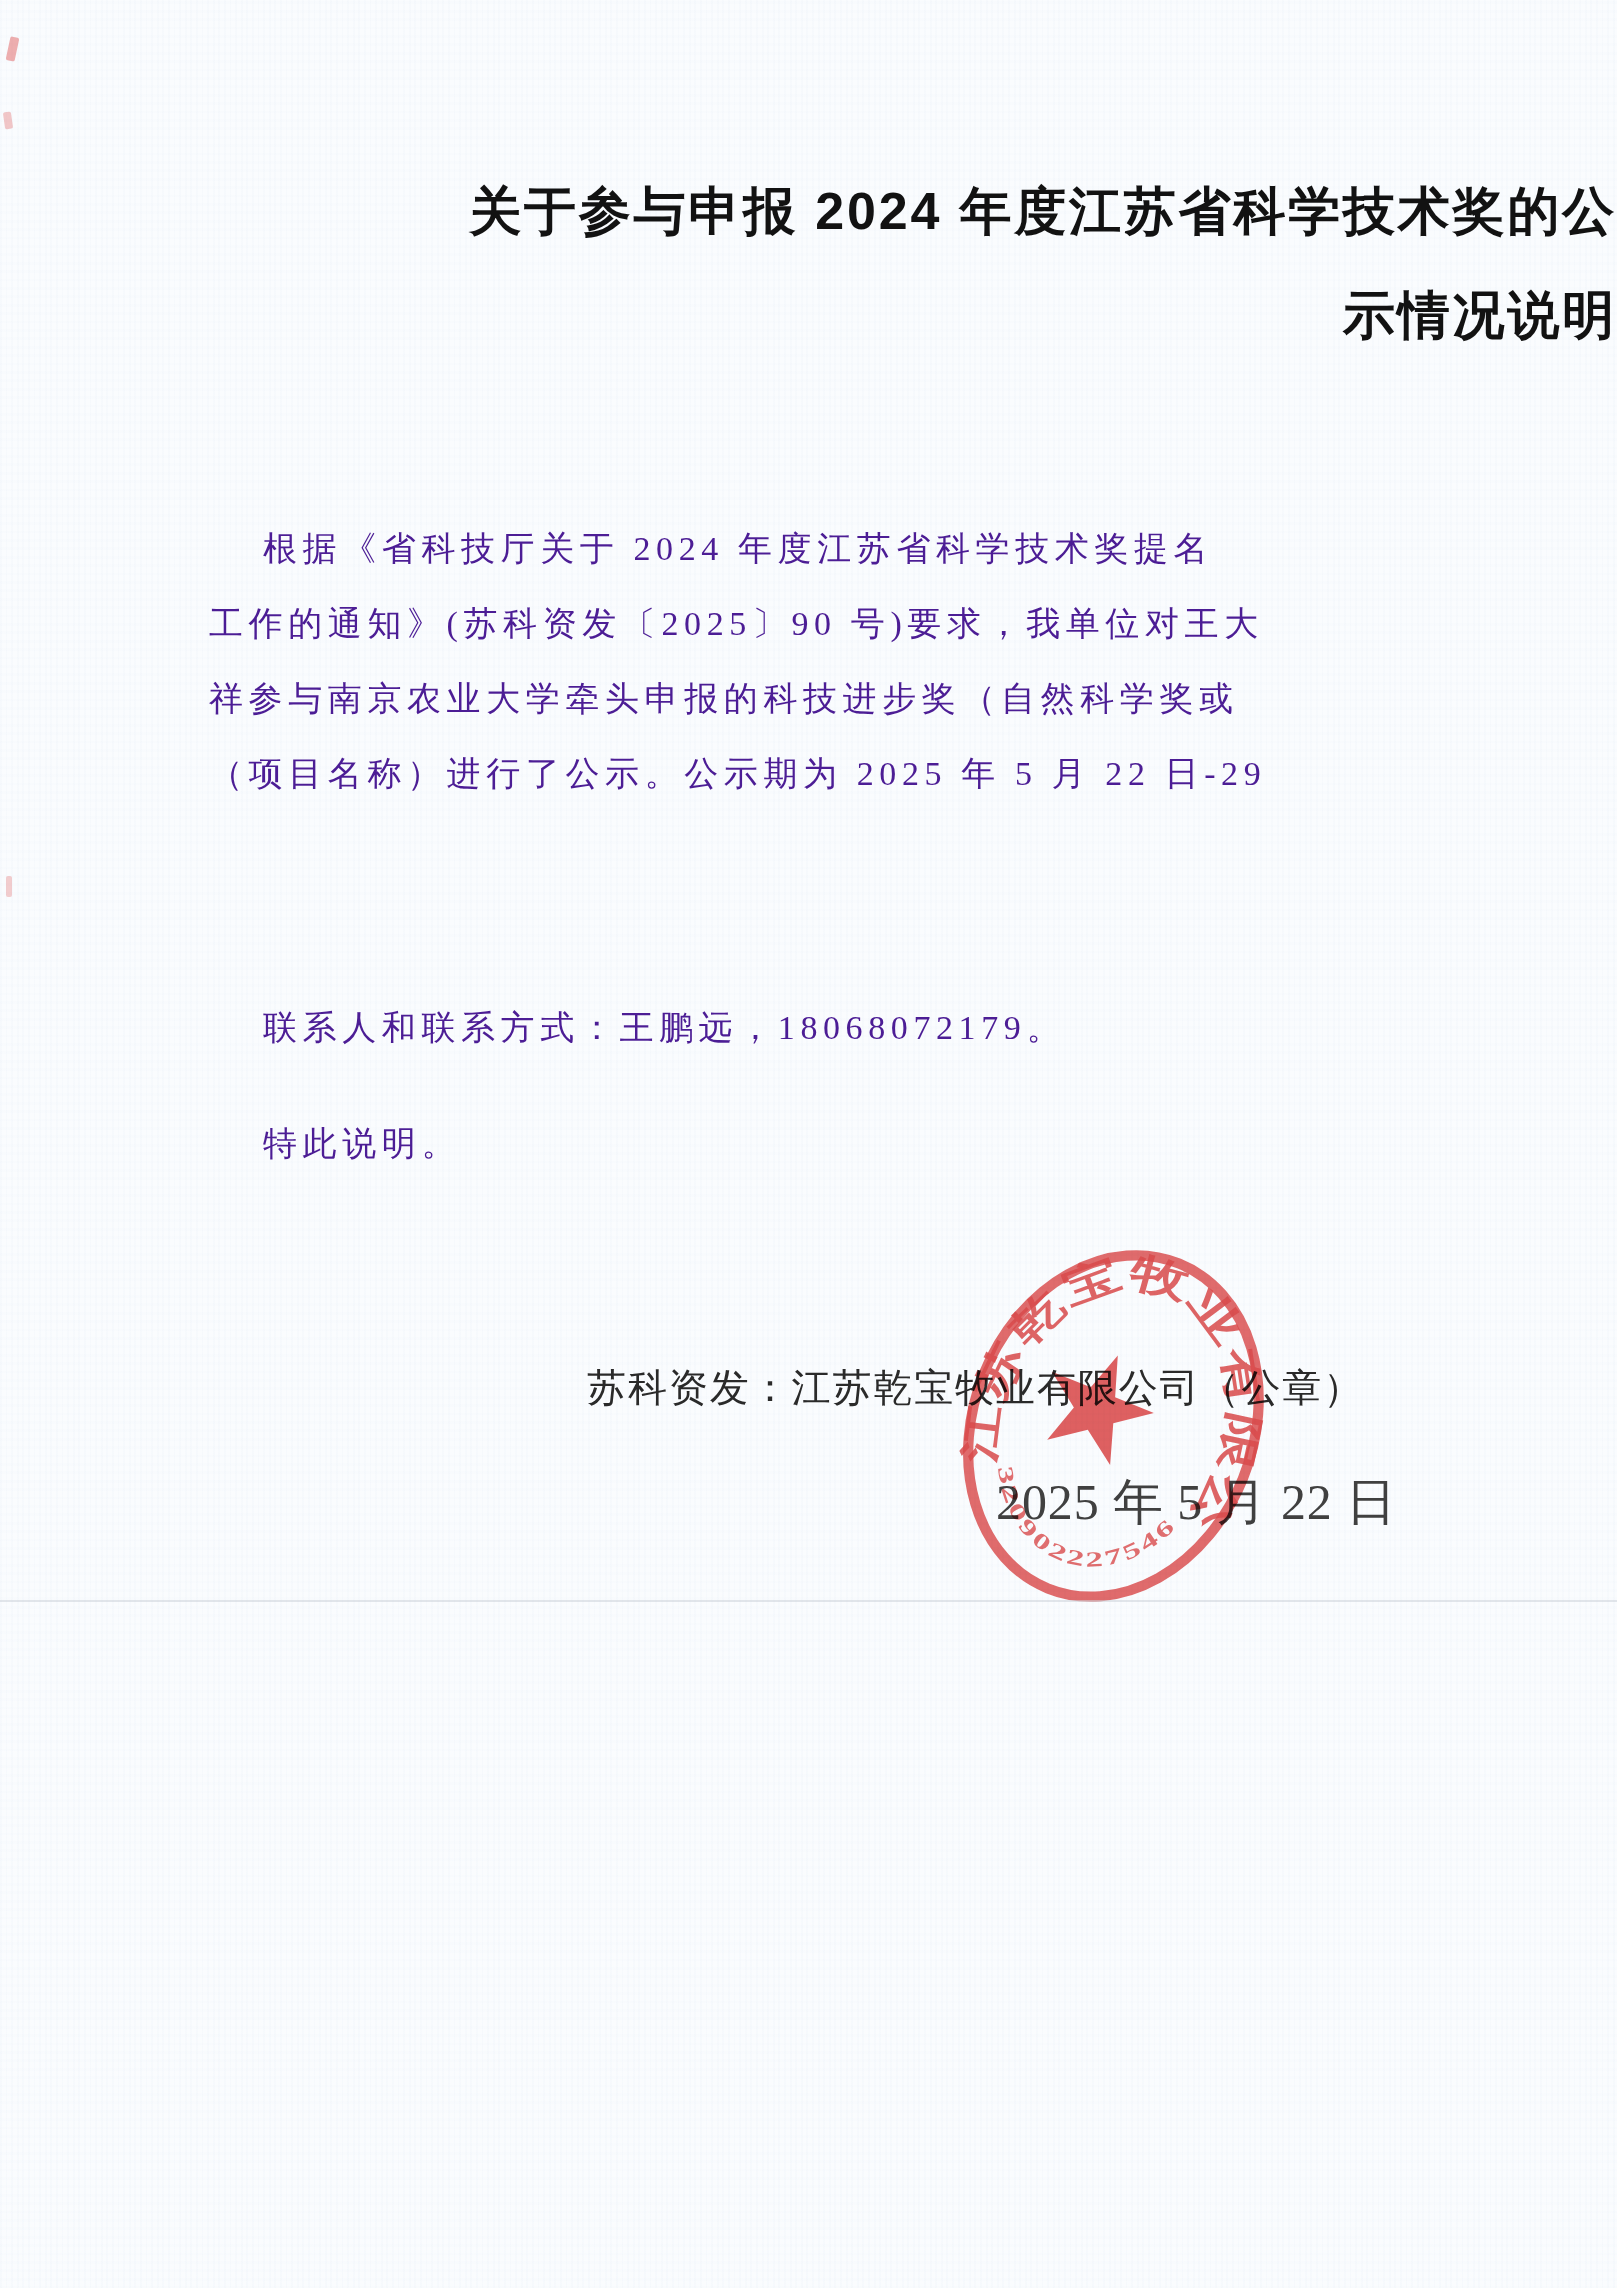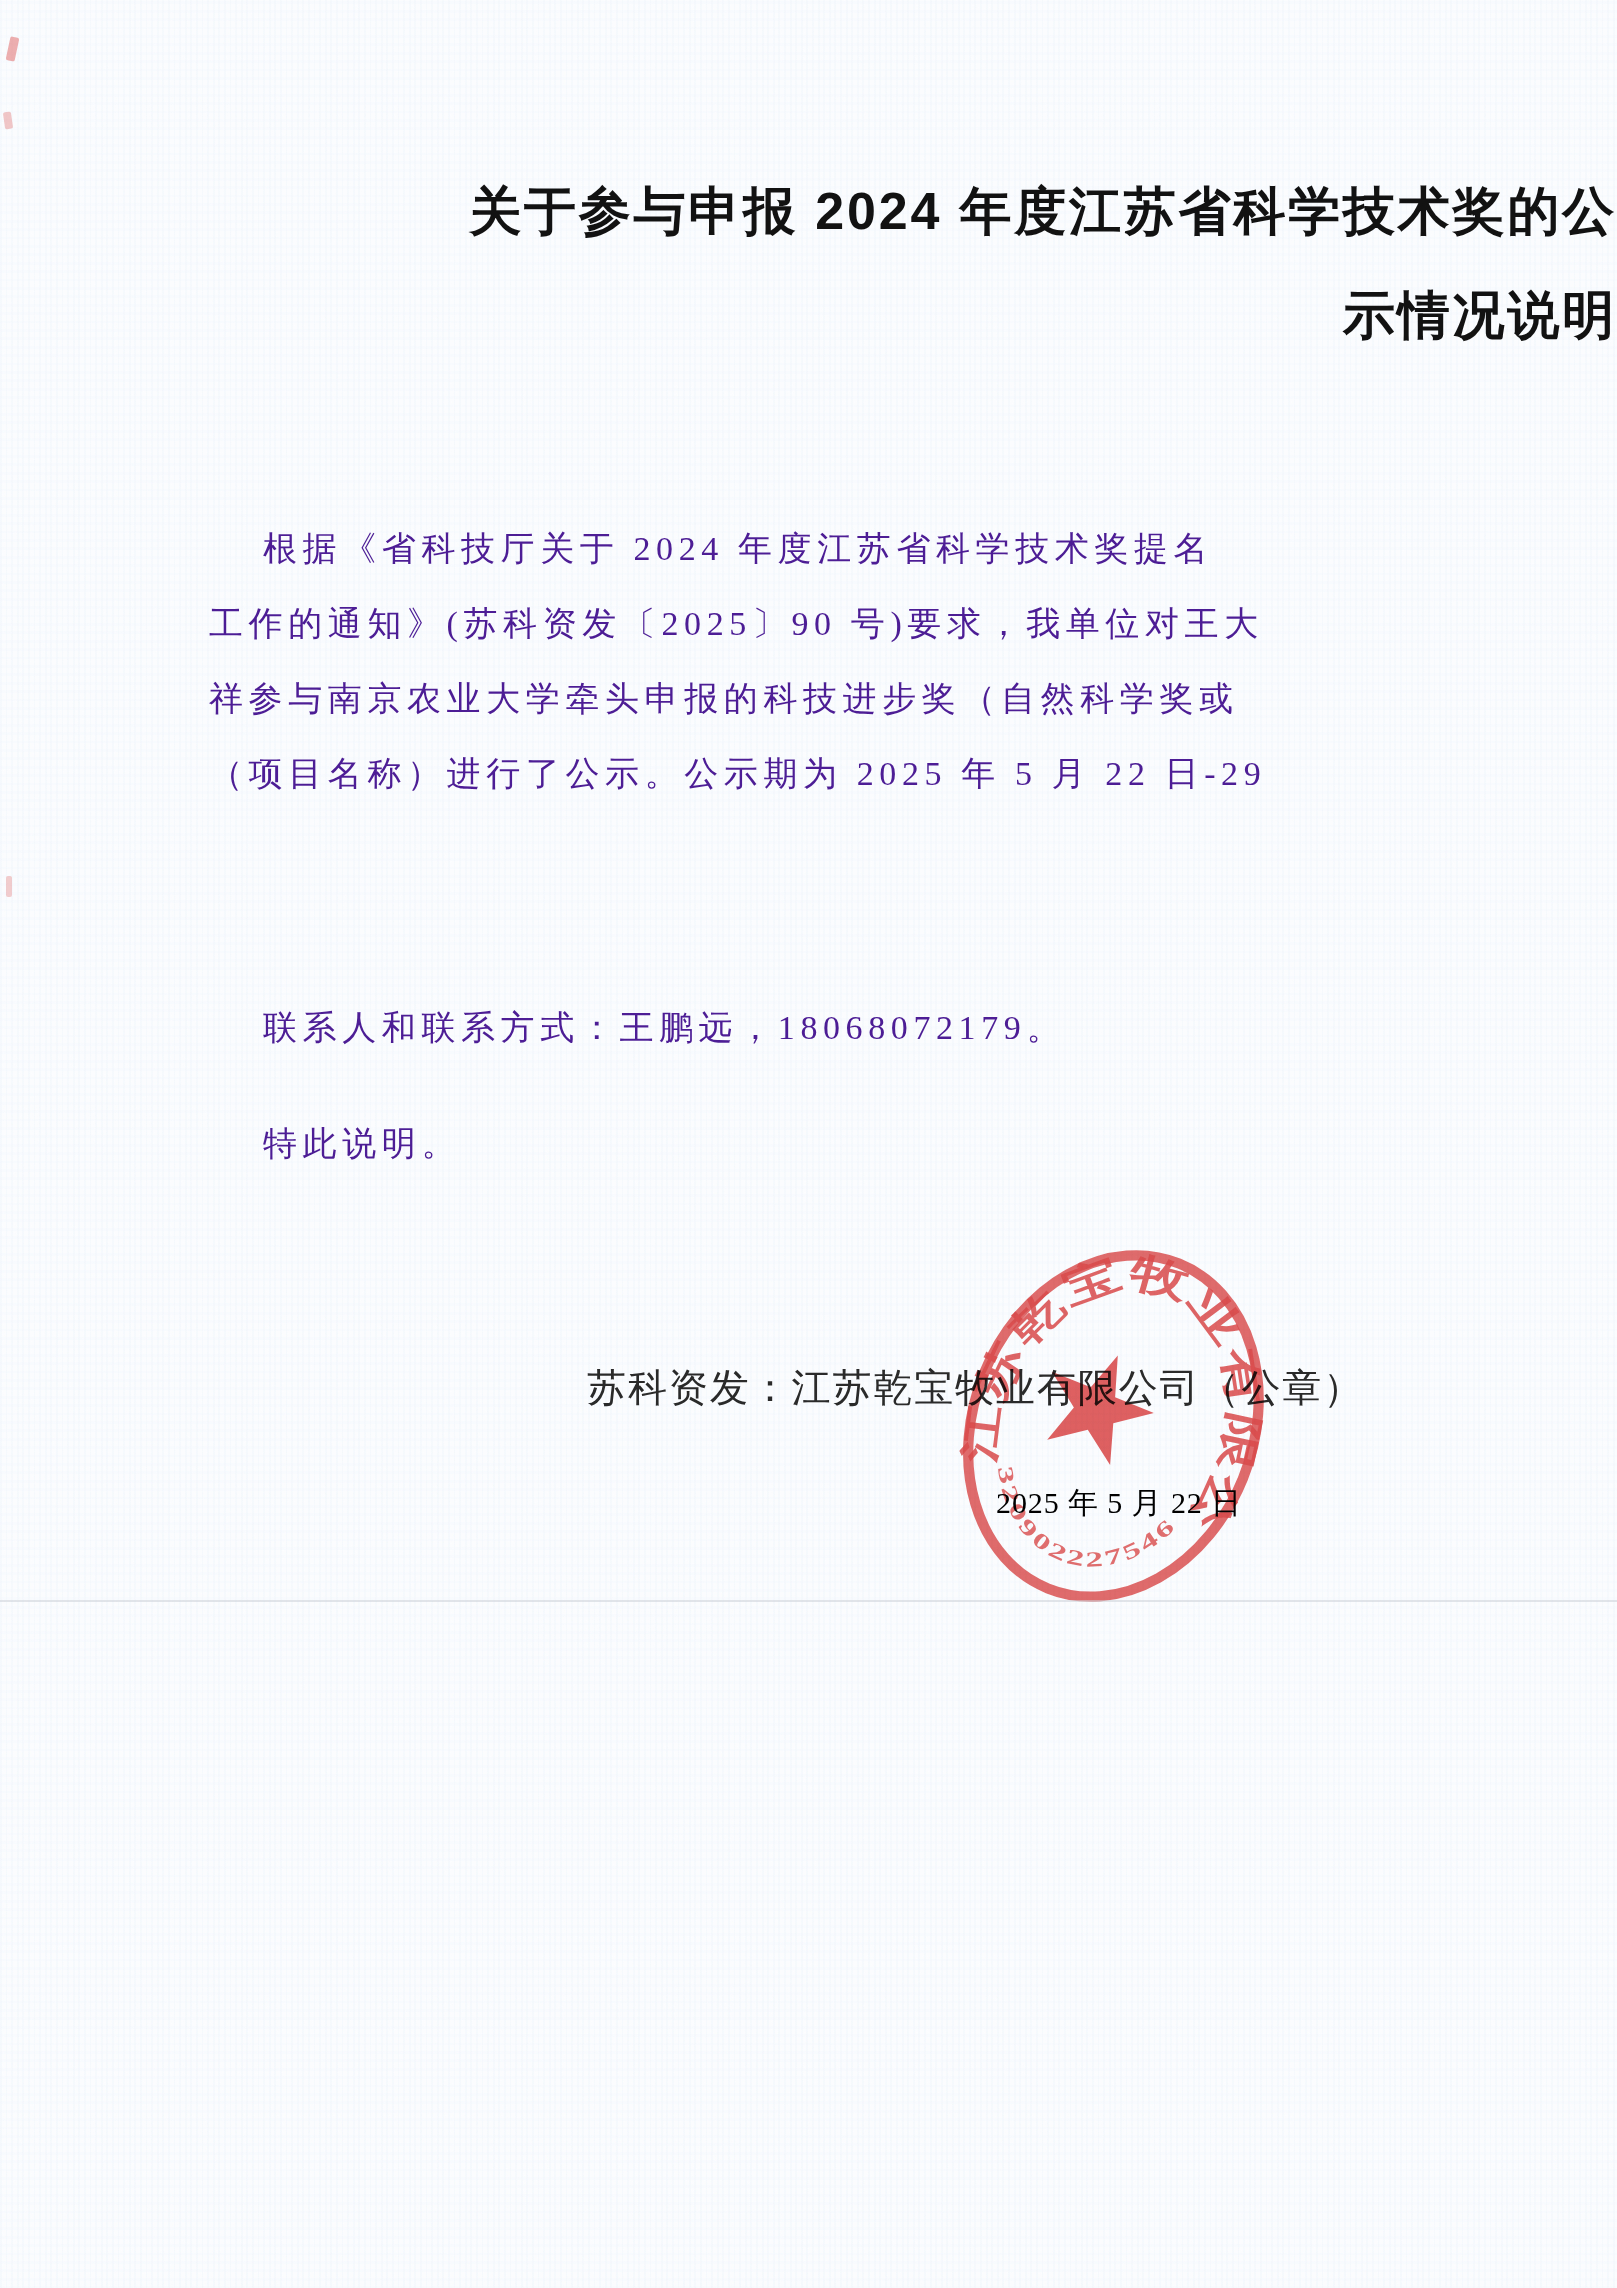--- a/index.html
+++ b/index.html
@@ -32,21 +32,21 @@
   .indent{padding-left:54px;}
   #paragraph{top:511px;}
   #contact-line{top:990px;}
   #closing-line{top:1106px;}
   #signature-line{
     position:absolute;left:587px;top:1350px;
     font-size:39px;letter-spacing:1.9px;line-height:75px;color:#2a2a2a;white-space:nowrap;
   }
   #date-line{
     position:absolute;left:996px;top:1465px;
-    font-size:30px;letter-spacing:0.9px;line-height:75px;color:#000000;white-space:nowrap;
+    font-size:50px;letter-spacing:0.9px;line-height:75px;color:#404040;white-space:nowrap;
   }
   #company-seal{
     position:absolute;left:951px;top:1235px;width:336px;height:382px;
     mix-blend-mode:multiply;opacity:.92;
   }
   #company-seal text{
     font-family:"Liberation Serif","DejaVu Serif",serif;
     font-weight:600;
   }
   .seal-name-text{font-size:45px;letter-spacing:2px;}

